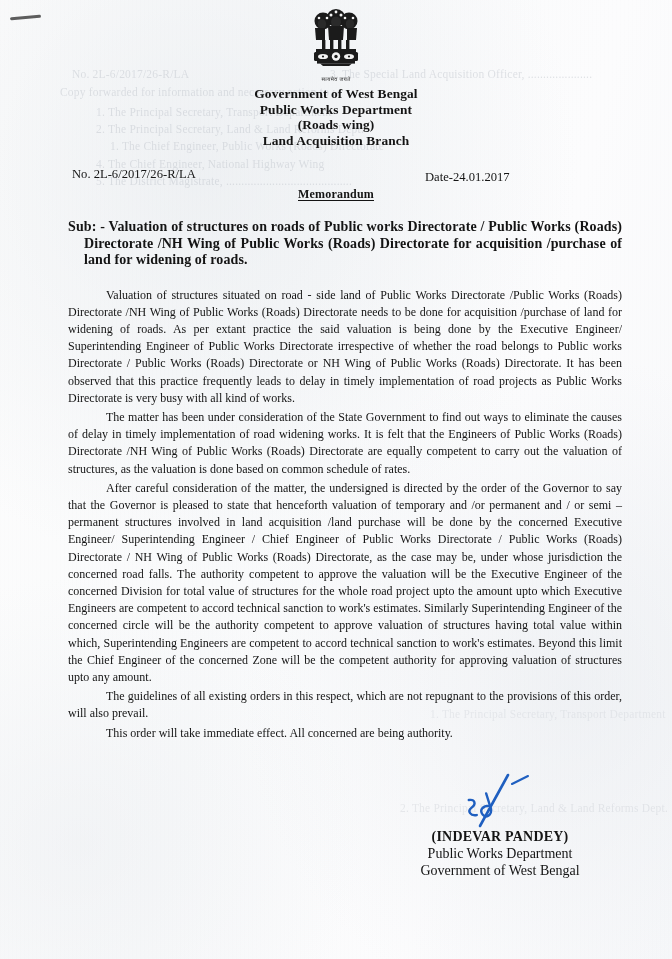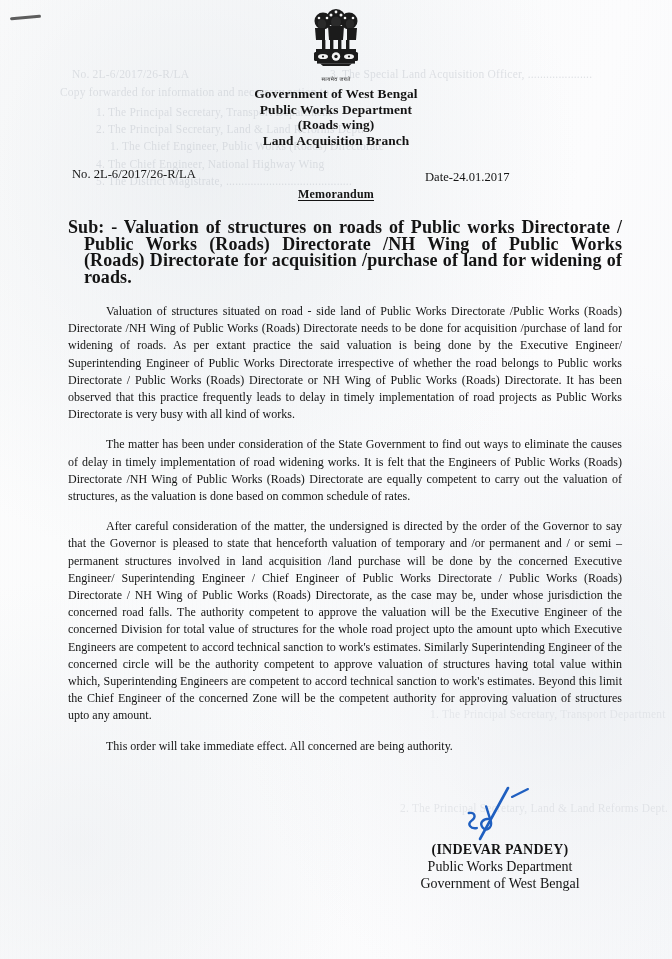--- a/index.html
+++ b/index.html
@@ -106,41 +106,41 @@
     text-decoration: underline;
     text-underline-offset: 2px;
     margin-top: 2px;
     letter-spacing: 0.2px;
   }
 
   
   .subject {
     margin: 17px 50px 0 84px;
     font-weight: bold;
-    font-size: 18px;
+    font-size: 14px;
     line-height: 16.4px;
     text-align: justify;
     text-justify: inter-word;
     letter-spacing: 0.1px;
   }
   .subject .lead { margin-left: -16px; }
 
   
   .body {
     margin: 18px 50px 0 68px;
     font-size: 12px;
     line-height: 17.2px;
     text-align: justify;
     text-justify: inter-word;
   }
   .body p {
     margin: 0 0 0 0;
     text-indent: 38px;
   }
-  .body p + p { margin-top: 13px; font-family: Liberation Serif, serif; }
+  .body p + p { margin-top: 2px; font-family: Liberation Serif, serif; }
 
   
   .sig-area {
     position: relative;
     margin-top: 30px;
     height: 150px;
   }
   .sd-mark {
     position: absolute;
     left: 462px;
@@ -249,20 +249,21 @@
 
   <div class="subject">
     <span class="lead">Sub: -</span>
     <span>Valuation of structures on roads of Public works Directorate / Public Works (Roads) Directorate /NH Wing of Public Works (Roads) Directorate for acquisition /purchase of land for widening of roads.</span>
   </div>
 
   <div class="body">
     <p>Valuation of structures situated on road - side land of Public Works Directorate /Public Works (Roads) Directorate /NH Wing of Public Works (Roads) Directorate needs to be done for acquisition /purchase of land for widening of roads. As per extant practice the said valuation is being done by the Executive Engineer/ Superintending Engineer of Public Works Directorate irrespective of whether the road belongs to Public works Directorate / Public Works (Roads) Directorate or NH Wing of Public Works (Roads) Directorate. It has been observed that this practice frequently leads to delay in timely implementation of road projects as Public Works Directorate is very busy with all kind of works.</p>
     <p>The matter has been under consideration of the State Government to find out ways to eliminate the causes of delay in timely implementation of road widening works. It is felt that  the Engineers of Public Works (Roads) Directorate /NH Wing of Public Works (Roads) Directorate are equally competent to carry out the valuation of structures, as the valuation is done based on common schedule of rates.</p>
     <p>After careful consideration of the matter, the undersigned is directed by the order of the Governor to say that the Governor is pleased to state that henceforth valuation of temporary and /or permanent and / or semi – permanent structures involved in land acquisition /land purchase will be done by the concerned Executive Engineer/ Superintending Engineer / Chief Engineer of Public Works Directorate / Public Works (Roads) Directorate / NH Wing of Public Works (Roads) Directorate, as the case may be, under whose jurisdiction the concerned road falls. The authority competent to approve the valuation will be the Executive Engineer of the concerned Division for total value of structures for the whole road project upto the amount upto which Executive Engineers are competent to accord technical sanction to work's estimates. Similarly Superintending Engineer of the concerned circle will be the authority competent to approve valuation of structures having total value within which, Superintending Engineers are competent to accord technical sanction to work's estimates. Beyond this limit the Chief Engineer of the concerned Zone will be the competent authority for approving valuation of structures upto any amount.</p>
+    <p>The guidelines of all existing orders in this respect, which are not repugnant to the provisions of this order, will also prevail.</p>
     <p>This order will take immediate effect. All concerned are being authority.</p>
   </div>
 
   <div class="sig-area">
     <div class="sd-mark">
       <svg width="80" height="58" viewBox="0 0 80 58" aria-hidden="true">
         <g fill="none" stroke="#1f5fc0" stroke-linecap="round" stroke-linejoin="round">
 
           <path d="M46 3 L18 54" stroke-width="2.6"></path>
 

